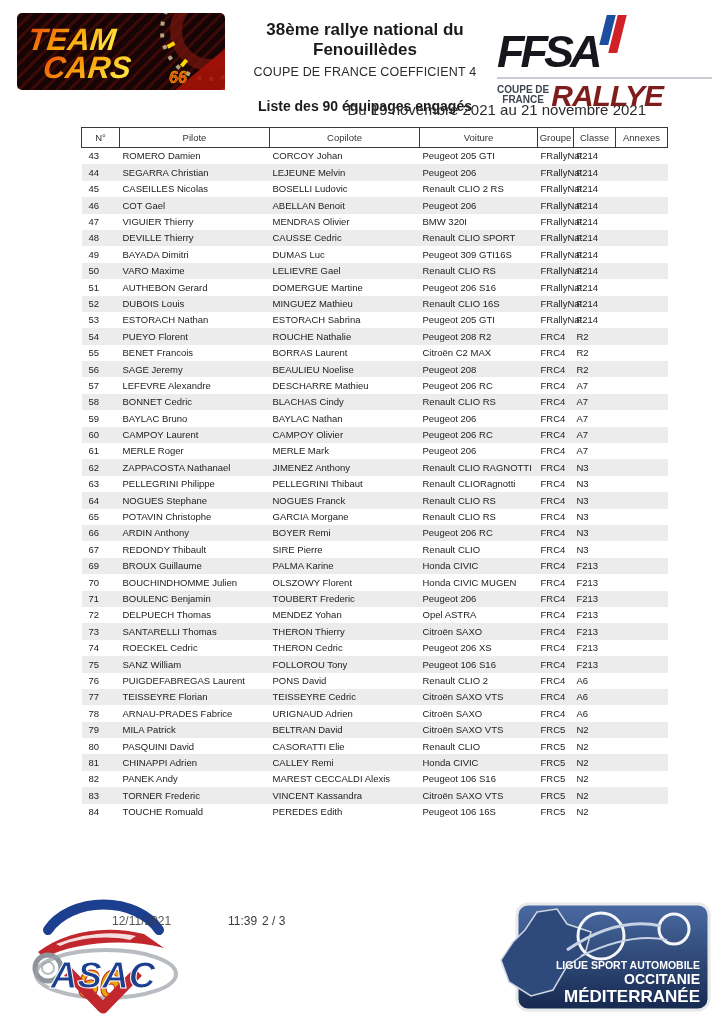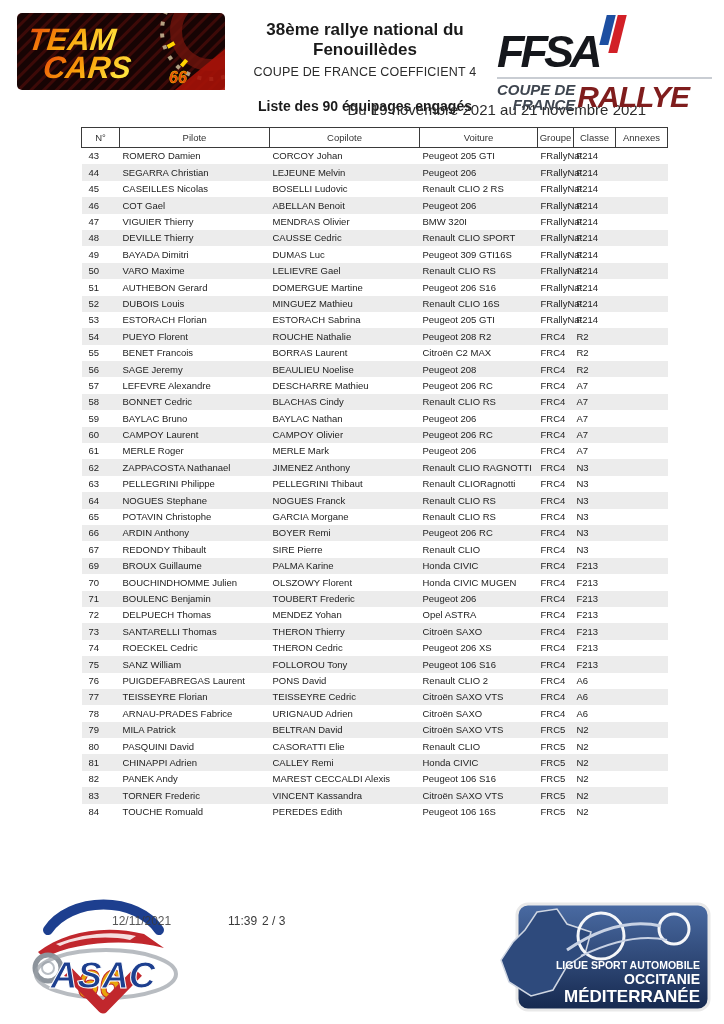--- a/index.html
+++ b/index.html
@@ -20,22 +20,22 @@
 
   .ffsa{position:absolute;left:497px;top:13px;width:215px;}
   .ffsa-top{display:flex;align-items:flex-start;}
   .ffsa-name{font-size:45px;font-weight:bold;font-style:italic;letter-spacing:-4px;
     color:#15171c;line-height:.9;margin-top:19px;}
   .ffsa-flag{display:flex;margin-left:4px;margin-top:2px;}
   .flag-blue{display:block;width:9px;height:30px;background:#1d4fa1;transform:skewX(-14deg);}
   .flag-red{display:block;width:9px;height:38px;background:#d22027;transform:skewX(-14deg);margin-left:1px;}
   .ffsa-rule{height:2px;background:#c9cdd3;margin:4px 0 3px 0;}
   .ffsa-bottom{display:flex;align-items:center;}
-  .coupe{display:flex;flex-direction:column;font-size:15px;font-weight:bold;
-    font-style:italic;color:#3f4650;line-height:1.02;text-align:right;}
+  .coupe{display:flex;flex-direction:column;font-size:10px;font-weight:bold;
+    color:#3f4650;line-height:1.02;text-align:center;}
   .rallye{font-size:30px;font-weight:bold;font-style:italic;color:#7f1d1d;
     letter-spacing:-1px;margin-left:2px;line-height:.9;text-align:right;}
 
   
   .entries{position:absolute;left:81px;top:127px;width:586px;border-collapse:collapse;
     table-layout:fixed;}
   .entries th{
     border:1px solid #3a3a3a;background:#fff;font-weight:normal;color:#333;
     font-size:9.5px;height:19px;text-align:center;padding:0;white-space:nowrap;overflow:visible;}
   .entries td{
@@ -216,21 +216,21 @@
           <td>52</td>
           <td>DUBOIS Louis</td>
           <td>MINGUEZ Mathieu</td>
           <td>Renault CLIO 16S</td>
           <td>FRallyNat</td>
           <td>F214</td>
           <td></td>
         </tr>
         <tr>
           <td>53</td>
-          <td>ESTORACH Florian</td>
+          <td>ESTORACH Nathan</td>
           <td>ESTORACH Sabrina</td>
           <td>Peugeot 205 GTI</td>
           <td>FRallyNat</td>
           <td>F214</td>
           <td></td>
         </tr>
         <tr>
           <td>54</td>
           <td>PUEYO Florent</td>
           <td>ROUCHE Nathalie</td>

